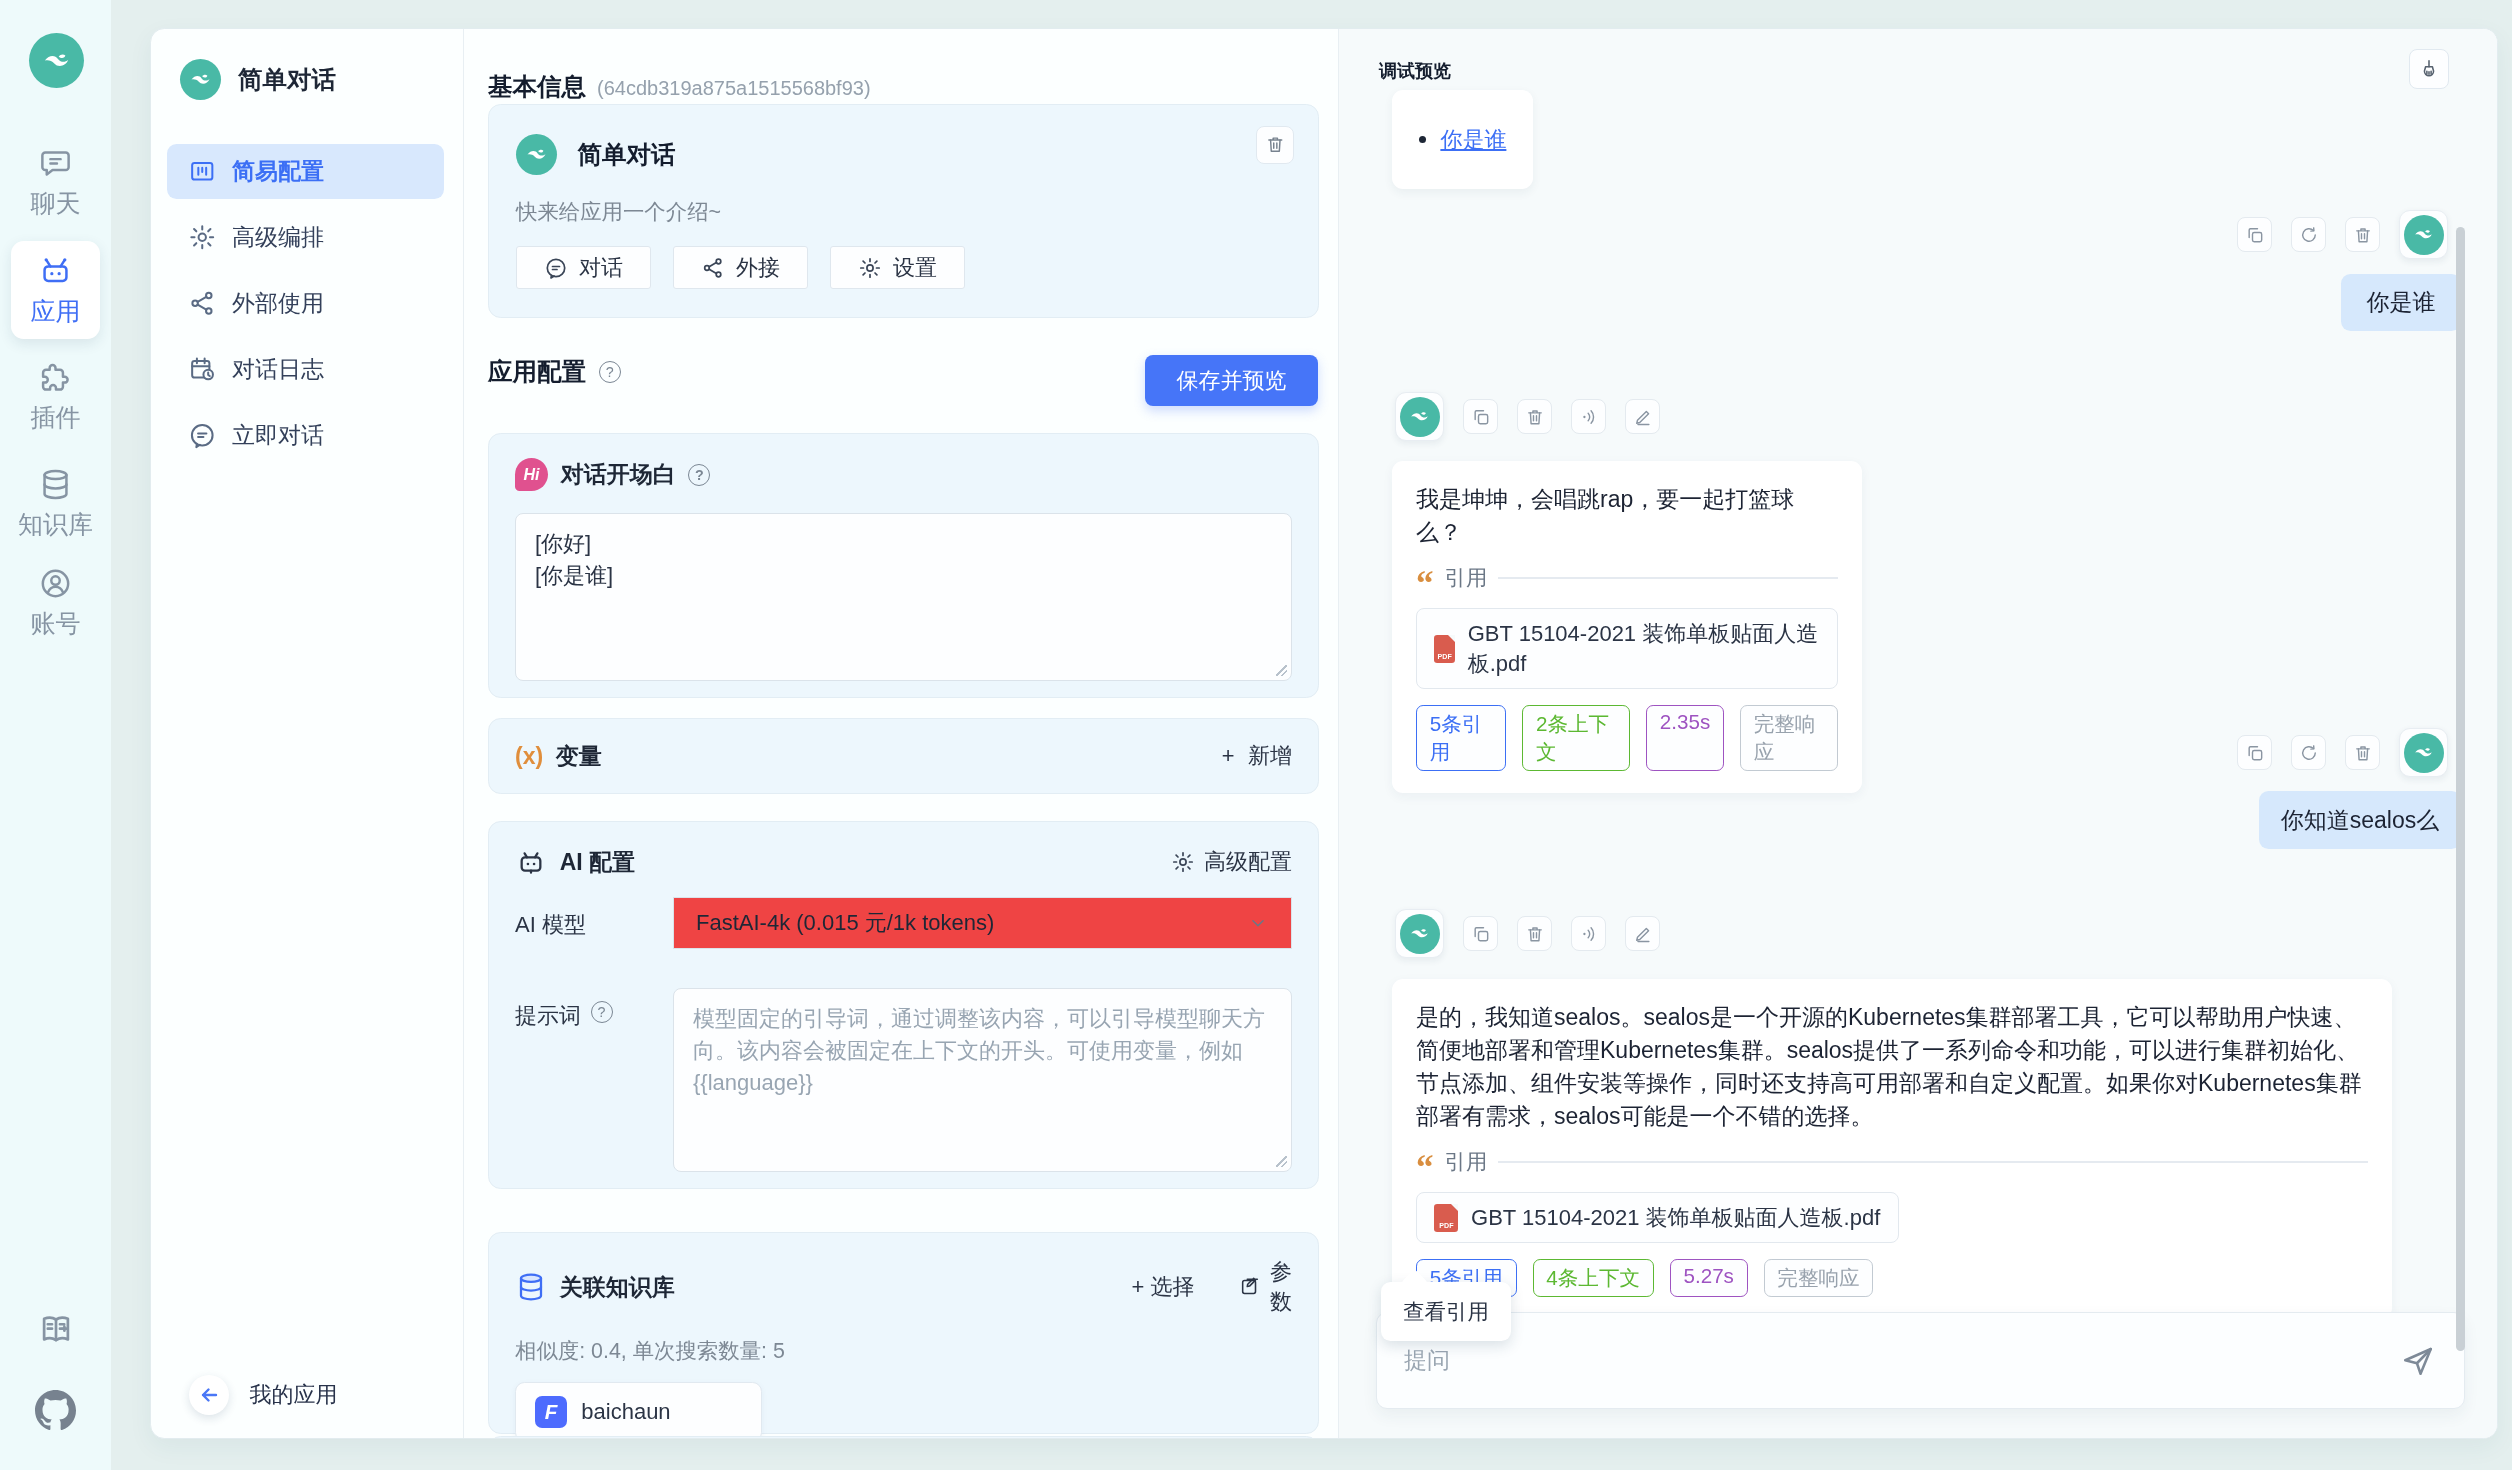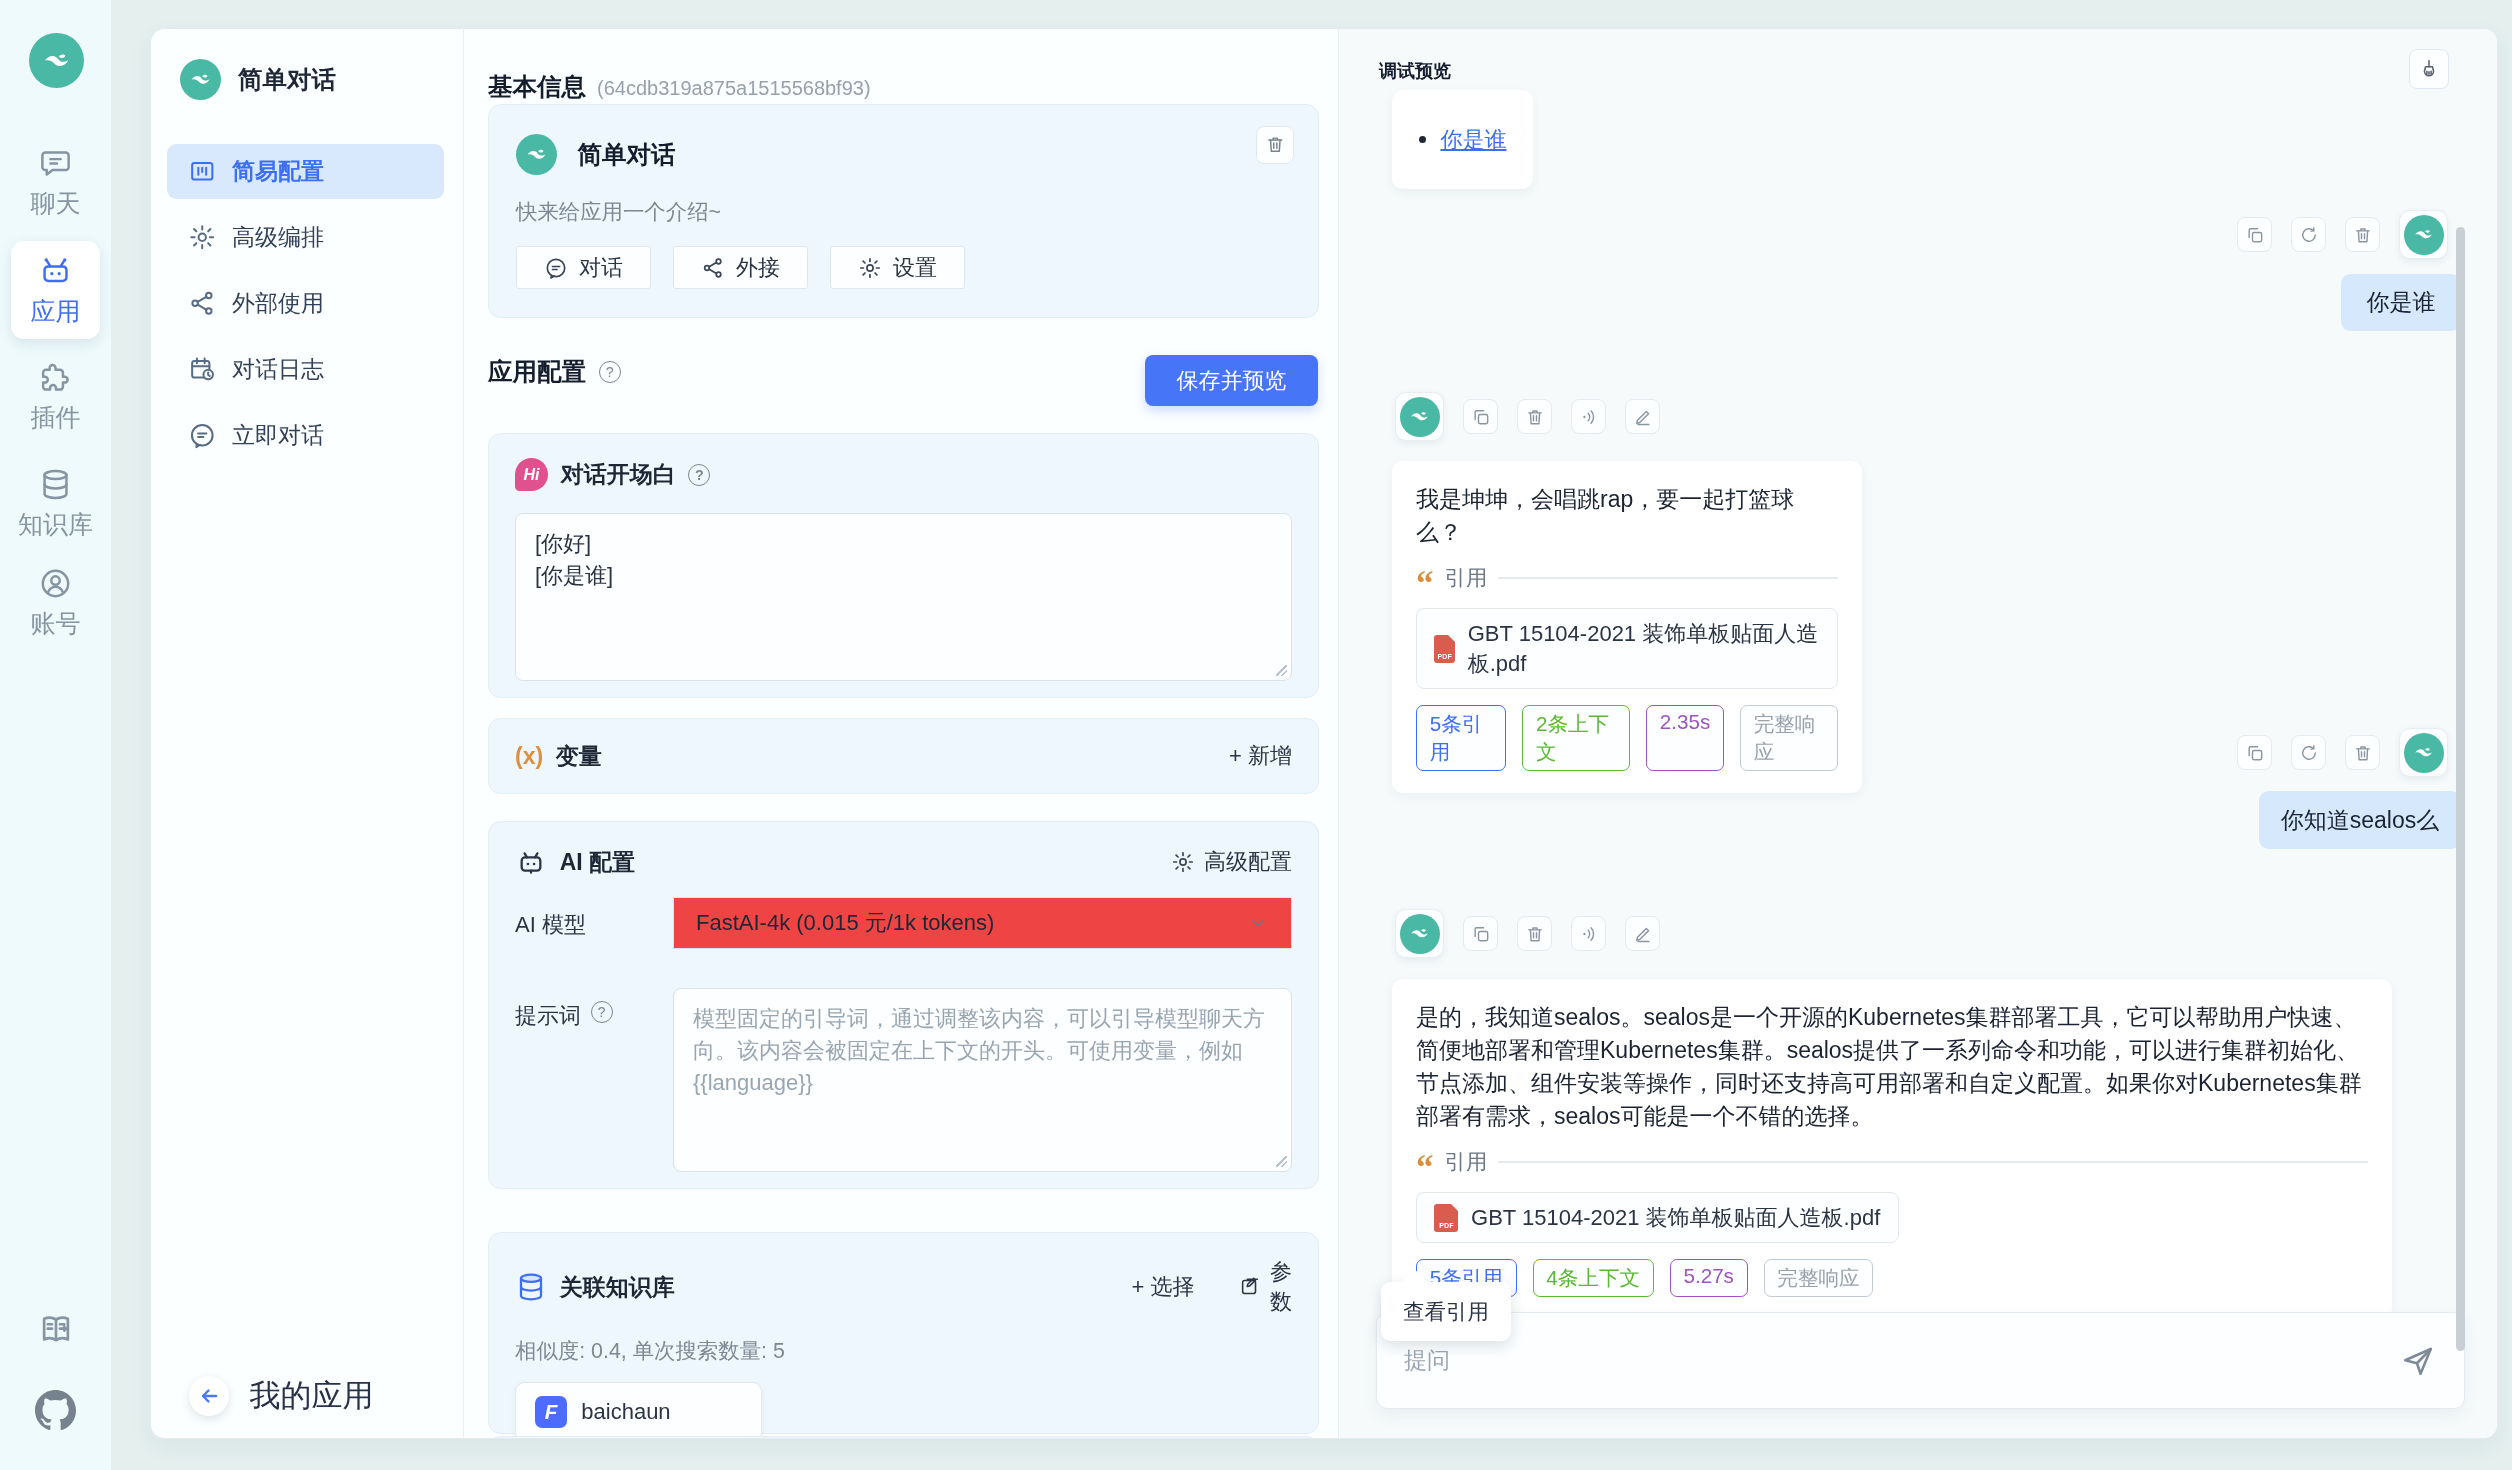--- a/index.html
+++ b/index.html
@@ -27,21 +27,21 @@
   .subnav-head { display:flex; align-items:center; gap:17.4px; padding:30px 0 0 28.5px; }
   .subnav-logo { width:41px; height:41px; border-radius:50%; background:#49b9a6; display:flex; align-items:center; justify-content:center; }
   .subnav-title { font-size:24.5px; font-weight:bold; color:#1e2736; }
   .menu { position:absolute; left:16px; right:19px; top:115px; }
   .menu-item { display:flex; align-items:center; gap:16px; height:55px; padding-left:20.6px; border-radius:9.5px; font-size:23px; color:#33405a; margin-bottom:11px; cursor:pointer; }
   .menu-item .mi { width:28.5px; height:28.5px; color:#5a6b84; }
   .menu-item.active { background:#d8e8fd; color:#3c6ff5; font-weight:bold; }
   .menu-item.active .mi { color:#3c6ff5; }
   .subnav-foot { position:absolute; left:38px; top:1346px; display:flex; align-items:center; gap:20.6px; }
   .back-circle { width:40px; height:40px; border-radius:50%; background:#ffffff; box-shadow:0 3.2px 9.5px rgba(30,60,90,.14); display:flex; align-items:center; justify-content:center; color:#4a77f6; cursor:pointer; }
-  .subnav-foot span { font-size:31px; color:#27324a; }
+  .subnav-foot span { font-size:22px; color:#27324a; }
 
   
   .config { position:relative; width:875px; flex:0 0 875px; border-right:1.6px solid #e8eff3; background:#fcffff; overflow:hidden; }
   .cfg-head { position:absolute; left:24px; top:41px; display:flex; align-items:baseline; gap:11px; }
   .cfg-head b { font-size:24.5px; color:#141d2e; }
   .cfg-head span { font-size:20px; color:#95a1ad; }
   .card { position:absolute; left:24px; width:831px; background:#edf7fd; border:1.6px solid #e2edf4; border-radius:12.7px; }
   .appcard { top:75px; height:214px; padding:28.5px 27px; }
   .appcard-row { display:flex; align-items:center; gap:20.6px; }
   .appcard-logo { width:41px; height:41px; border-radius:50%; background:#49b9a6; display:flex; align-items:center; justify-content:center; }
@@ -57,21 +57,21 @@
   .save-btn { position:absolute; right:20px; top:326px; width:173px; height:51px; background:#4675f8; color:#ffffff; font-size:22px; border:none; border-radius:8px; cursor:pointer; box-shadow:0 4.8px 11px rgba(70,117,248,.25); }
   .opening { top:404px; height:265px; padding:24px 26px; }
   .sec-head { display:flex; align-items:center; gap:12.7px; font-size:23px; color:#1e2736; font-weight:bold; }
   .hi-badge { width:33px; height:33px; border-radius:50% 50% 50% 14%; background:#e0518f; color:#fff; font-size:16px; font-style:italic; font-weight:bold; display:flex; align-items:center; justify-content:center; }
   .tarea { position:relative; background:#fdfeff; border:1.6px solid #dbe3ea; border-radius:8px; font-size:22px; color:#2b3445; line-height:32px; padding:14.3px 19px; white-space:pre-wrap; }
   .tarea::after { content:""; position:absolute; right:4px; bottom:4px; width:11px; height:11px; background:linear-gradient(135deg, transparent 45%, #b8c2cc 45% 55%, transparent 55% 70%, #b8c2cc 70% 80%, transparent 80%); }
   .opening .tarea { margin-top:22px; height:168px; }
   .varcard { top:689px; height:76px; padding:0 26px; display:flex; align-items:center; }
   .varx { color:#e08e3c; font-size:23px; font-weight:bold; margin-right:12.7px; }
   .varcard b { font-size:23px; color:#1e2736; }
-  .add-link { margin-left:auto; font-size:22px; color:#2b3445; cursor:pointer; }
+  .add-link { margin-left:auto; font-size:22px; color:#2b3445; cursor:pointer;font-family:Liberation Mono, monospace; }
   .aicard { top:792px; height:368px; padding:24px 26px; }
   .ai-head { display:flex; align-items:center; }
   .ai-head .ai-ic { width:32px; height:32px; color:#2b3445; margin-right:12.7px; }
   .ai-head b { font-size:23px; color:#1e2736; }
   .adv { margin-left:auto; display:flex; align-items:center; gap:9.5px; font-size:22px; color:#2b3445; cursor:pointer; }
   .adv .bi { width:24px; height:24px; color:#3a4557; }
   .form-row { position:absolute; left:26px; right:26px; display:flex; }
   .form-label { width:158px; font-size:22px; color:#2b3445; display:flex; align-items:flex-start; gap:9.5px; padding-top:12.7px; }
   .select { flex:1; height:52px; background:#ef4444; border:1.6px solid #dbe3ea; border-radius:0; display:flex; align-items:center; padding:0 22px; font-size:22px; color:#1e2736; cursor:pointer; }
   .select .chev { margin-left:auto; width:22px; height:22px; color:#6b7786; }

